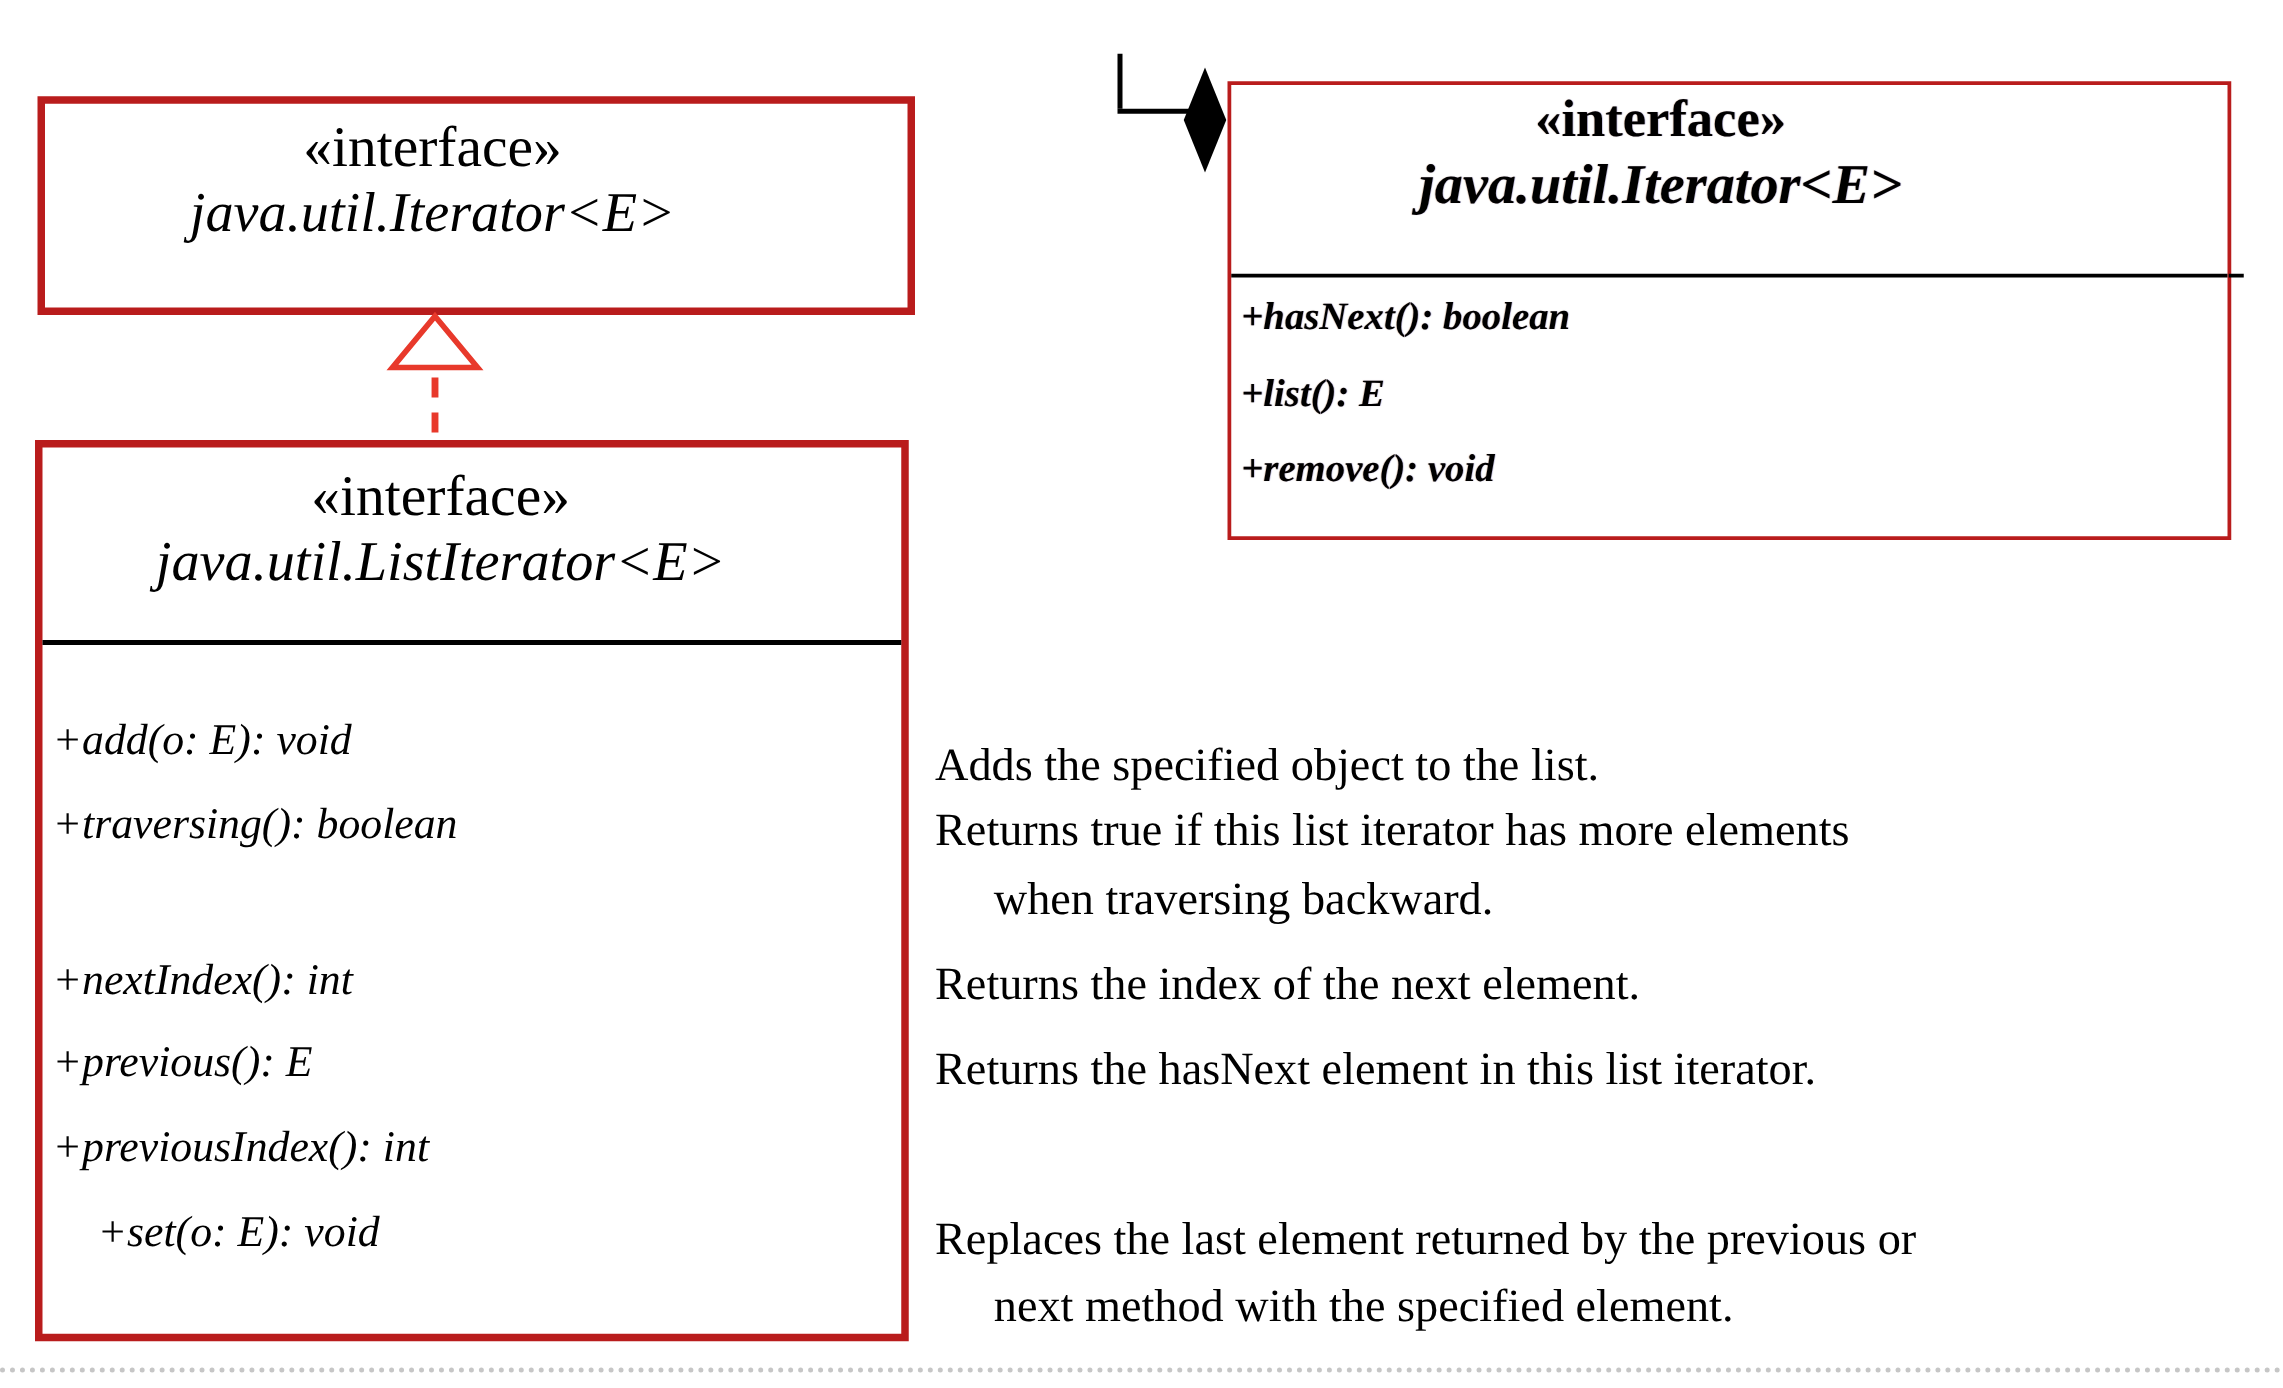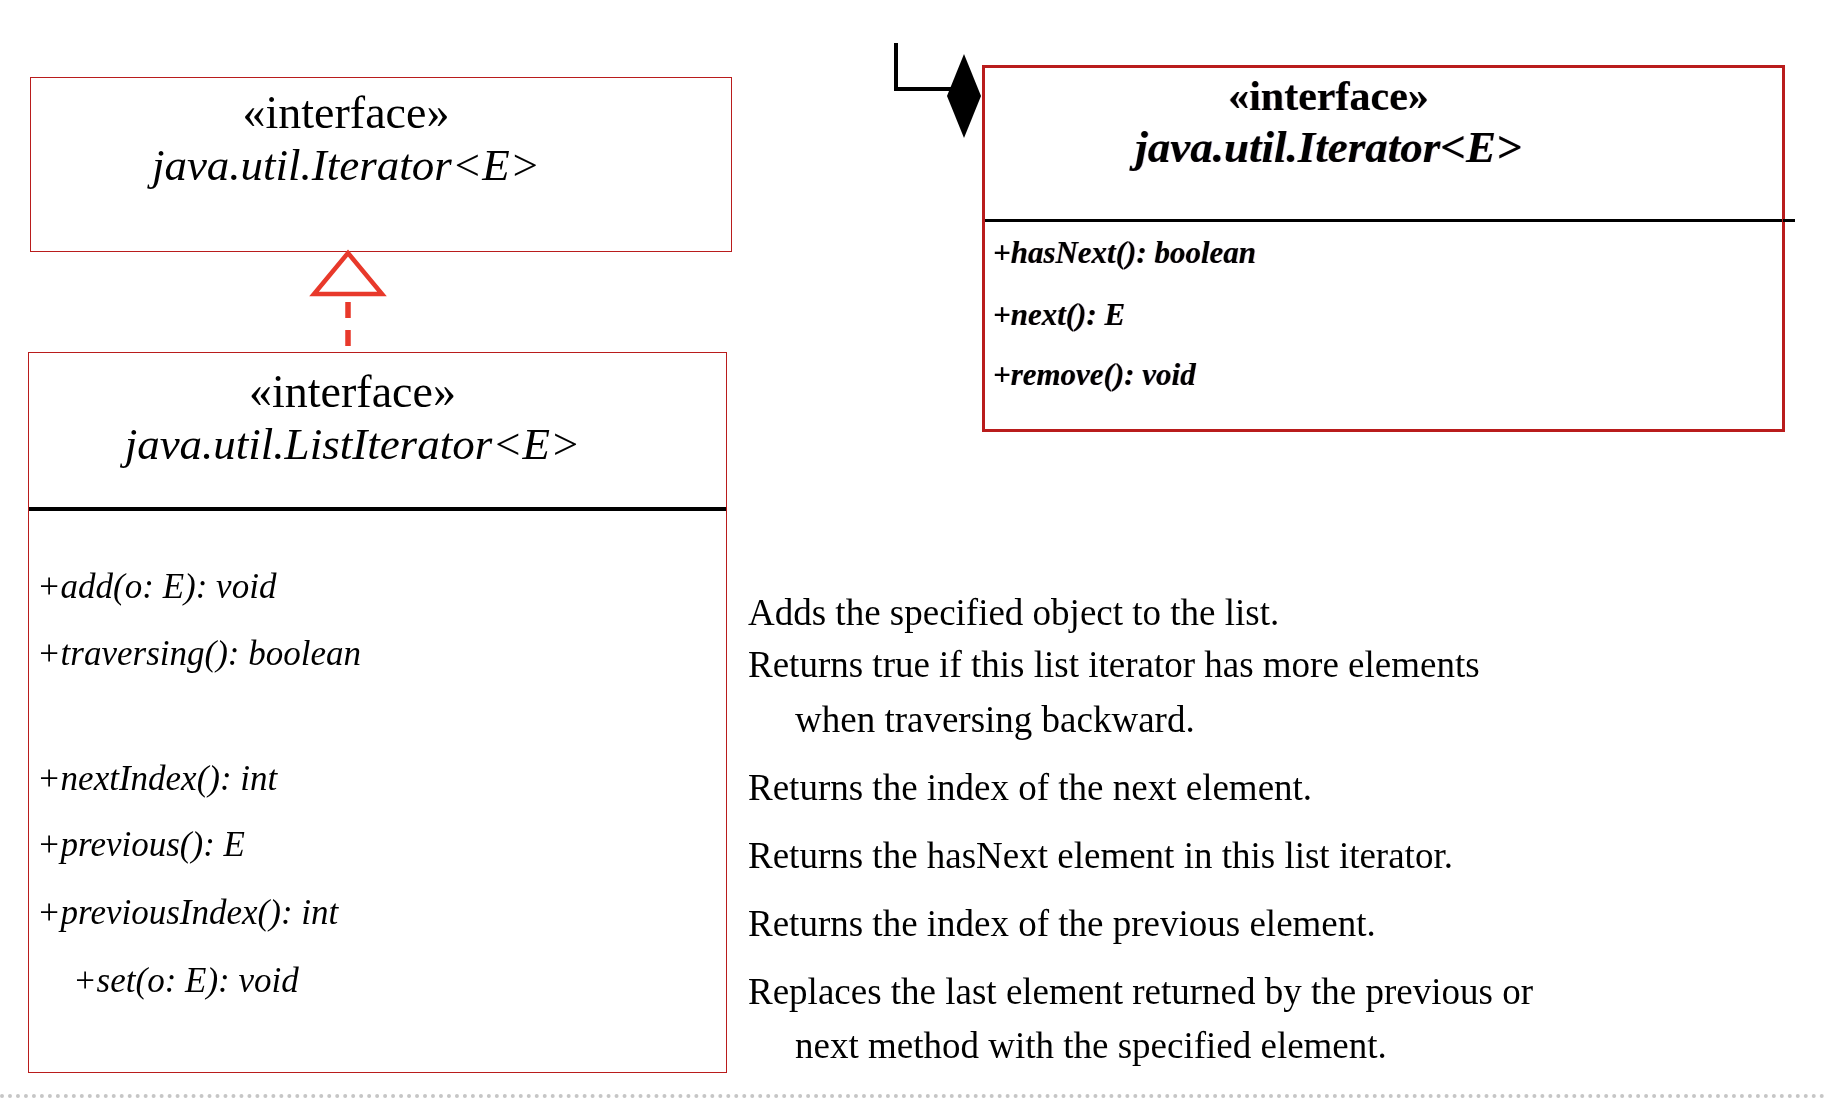--- a/index.html
+++ b/index.html
@@ -8,21 +8,21 @@
     width:1826px;height:1110px;
     background:#ffffff;
     font-family:"Liberation Serif","DejaVu Serif",serif;
     color:#000;
     overflow:hidden;
   }
   
   .uml-box{
     position:absolute;
     box-sizing:border-box;
-    border:1px solid #b91c1c;
+    border:6px solid #b91c1c;
     background:#fff;
   }
   .uml-box .header{
     box-sizing:border-box;
     text-align:center;
   }
   .stereo{
     font-size:46px;
     line-height:1.18;
     white-space:nowrap;
@@ -129,35 +129,34 @@
     <polygon points="84,19 101,61 84,103 67,61" fill="#000"></polygon>
   </svg>
 
   <div class="uml-box" id="box-iterator-right" style="left:982px;top:65px;width:803px;height:367px;">
     <div class="header">
       <div class="stereo">«interface»</div>
       <div class="iface-name">java.util.Iterator&lt;E&gt;</div>
     </div>
     <div class="methods">
       <div class="method-line" style="top:14px;">+hasNext(): boolean</div>
-      <div class="method-line" style="top:76px;">+next(): E</div>
+      <div class="method-line" style="top:76px;">+list(): E</div>
       <div class="method-line" style="top:136px;">+remove(): void</div>
     </div>
   </div>
   <div class="sep-overhang" style="left:1783px;top:219px;width:12px;"></div>
 
   <div class="desc-line" style="left:748px;top:593px;">Adds the specified object to the list.</div>
 
   <div class="desc-line" style="left:748px;top:645px;">Returns true if this list iterator has more elements</div>
   <div class="desc-line" style="left:748px;top:768px;">Returns the index of the next element.</div>
 
   <div class="desc-line" style="left:795px;top:700px;">when traversing backward.</div>
 
   <div class="desc-line" style="left:748px;top:836px;">Returns the hasNext element in this list iterator.</div>
 
-  <div class="desc-line" style="left:748px;top:904px;">Returns the index of the previous element.</div>
 
   <div class="desc-line" style="left:748px;top:972px;">Replaces the last element returned by the previous or</div>
   <div class="desc-line" style="left:795px;top:1026px;">next method with the specified element.</div>
 
   <div class="bottom-dots"></div>
 
 </div>
 
 </body></html>

